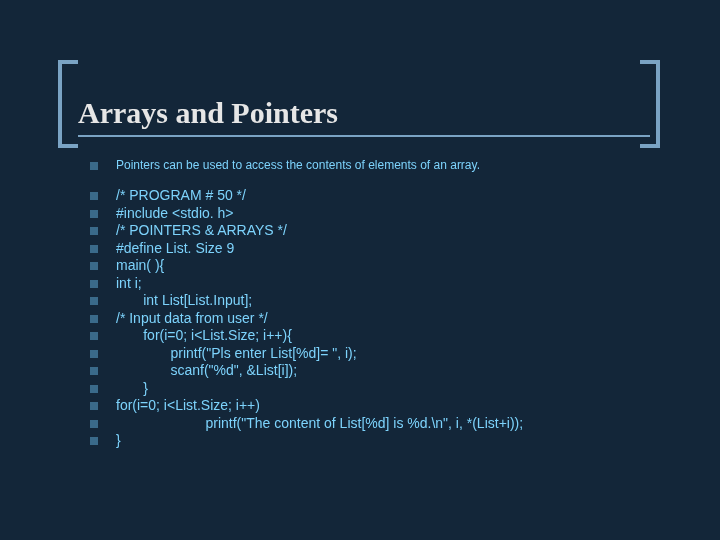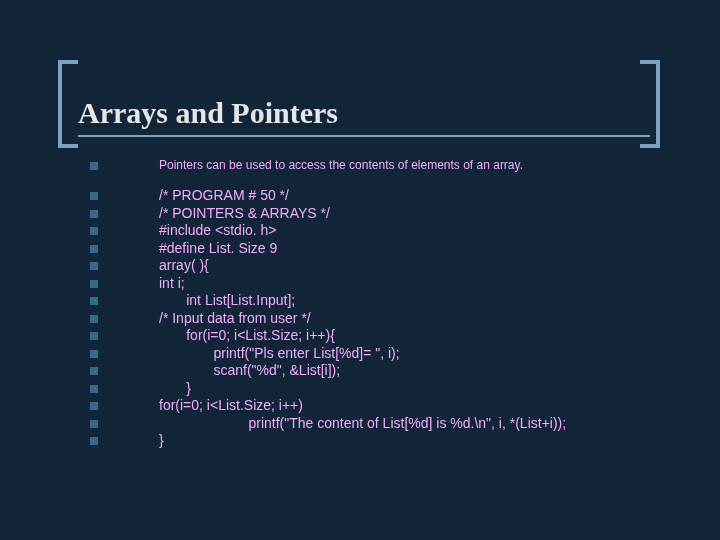--- a/index.html
+++ b/index.html
@@ -62,21 +62,21 @@
   .code-row  { font-size: 14px; }
   .bullet {
     width: 8px;
     height: 8px;
     min-width: 8px;
     background: #3a6a8a;
     margin-top: 5px;
     margin-right: 18px;
   }
   .intro-row .bullet { margin-top: 4px; }
-  .text { flex: 1; white-space: pre; color: #f0abfc; margin-left: 43px; }
+  .text { flex: 1; white-space: pre; color: #7dd3fc; }
   .intro-row .text { white-space: normal; }
 </style>
 </head>
 <body>
 
 <div class="slide">
   <div class="bracket-left"></div>
   <div class="bracket-right"></div>
 
   <div class="title">Arrays and Pointers</div>
@@ -86,33 +86,33 @@
       <div class="bullet"></div>
       <div class="text">Pointers can be used to access the contents of elements of an array.</div>
     </div>
     <div id="code-container">
         <div class="row code-row">
           <div class="bullet"></div>
           <div class="text">/* PROGRAM # 50 */</div>
         </div>
         <div class="row code-row">
           <div class="bullet"></div>
-          <div class="text">/* POINTERS &amp; ARRAYS */</div>
+          <div class="text">#include &lt;stdio. h&gt;</div>
         </div>
         <div class="row code-row">
           <div class="bullet"></div>
-          <div class="text">#include &lt;stdio. h&gt;</div>
+          <div class="text">/* POINTERS &amp; ARRAYS */</div>
         </div>
         <div class="row code-row">
           <div class="bullet"></div>
           <div class="text">#define List. Size 9</div>
         </div>
         <div class="row code-row">
           <div class="bullet"></div>
-          <div class="text">array( ){</div>
+          <div class="text">main( ){</div>
         </div>
         <div class="row code-row">
           <div class="bullet"></div>
           <div class="text">int i;</div>
         </div>
         <div class="row code-row">
           <div class="bullet"></div>
           <div class="text">       int List[List.Input];</div>
         </div>
         <div class="row code-row">

